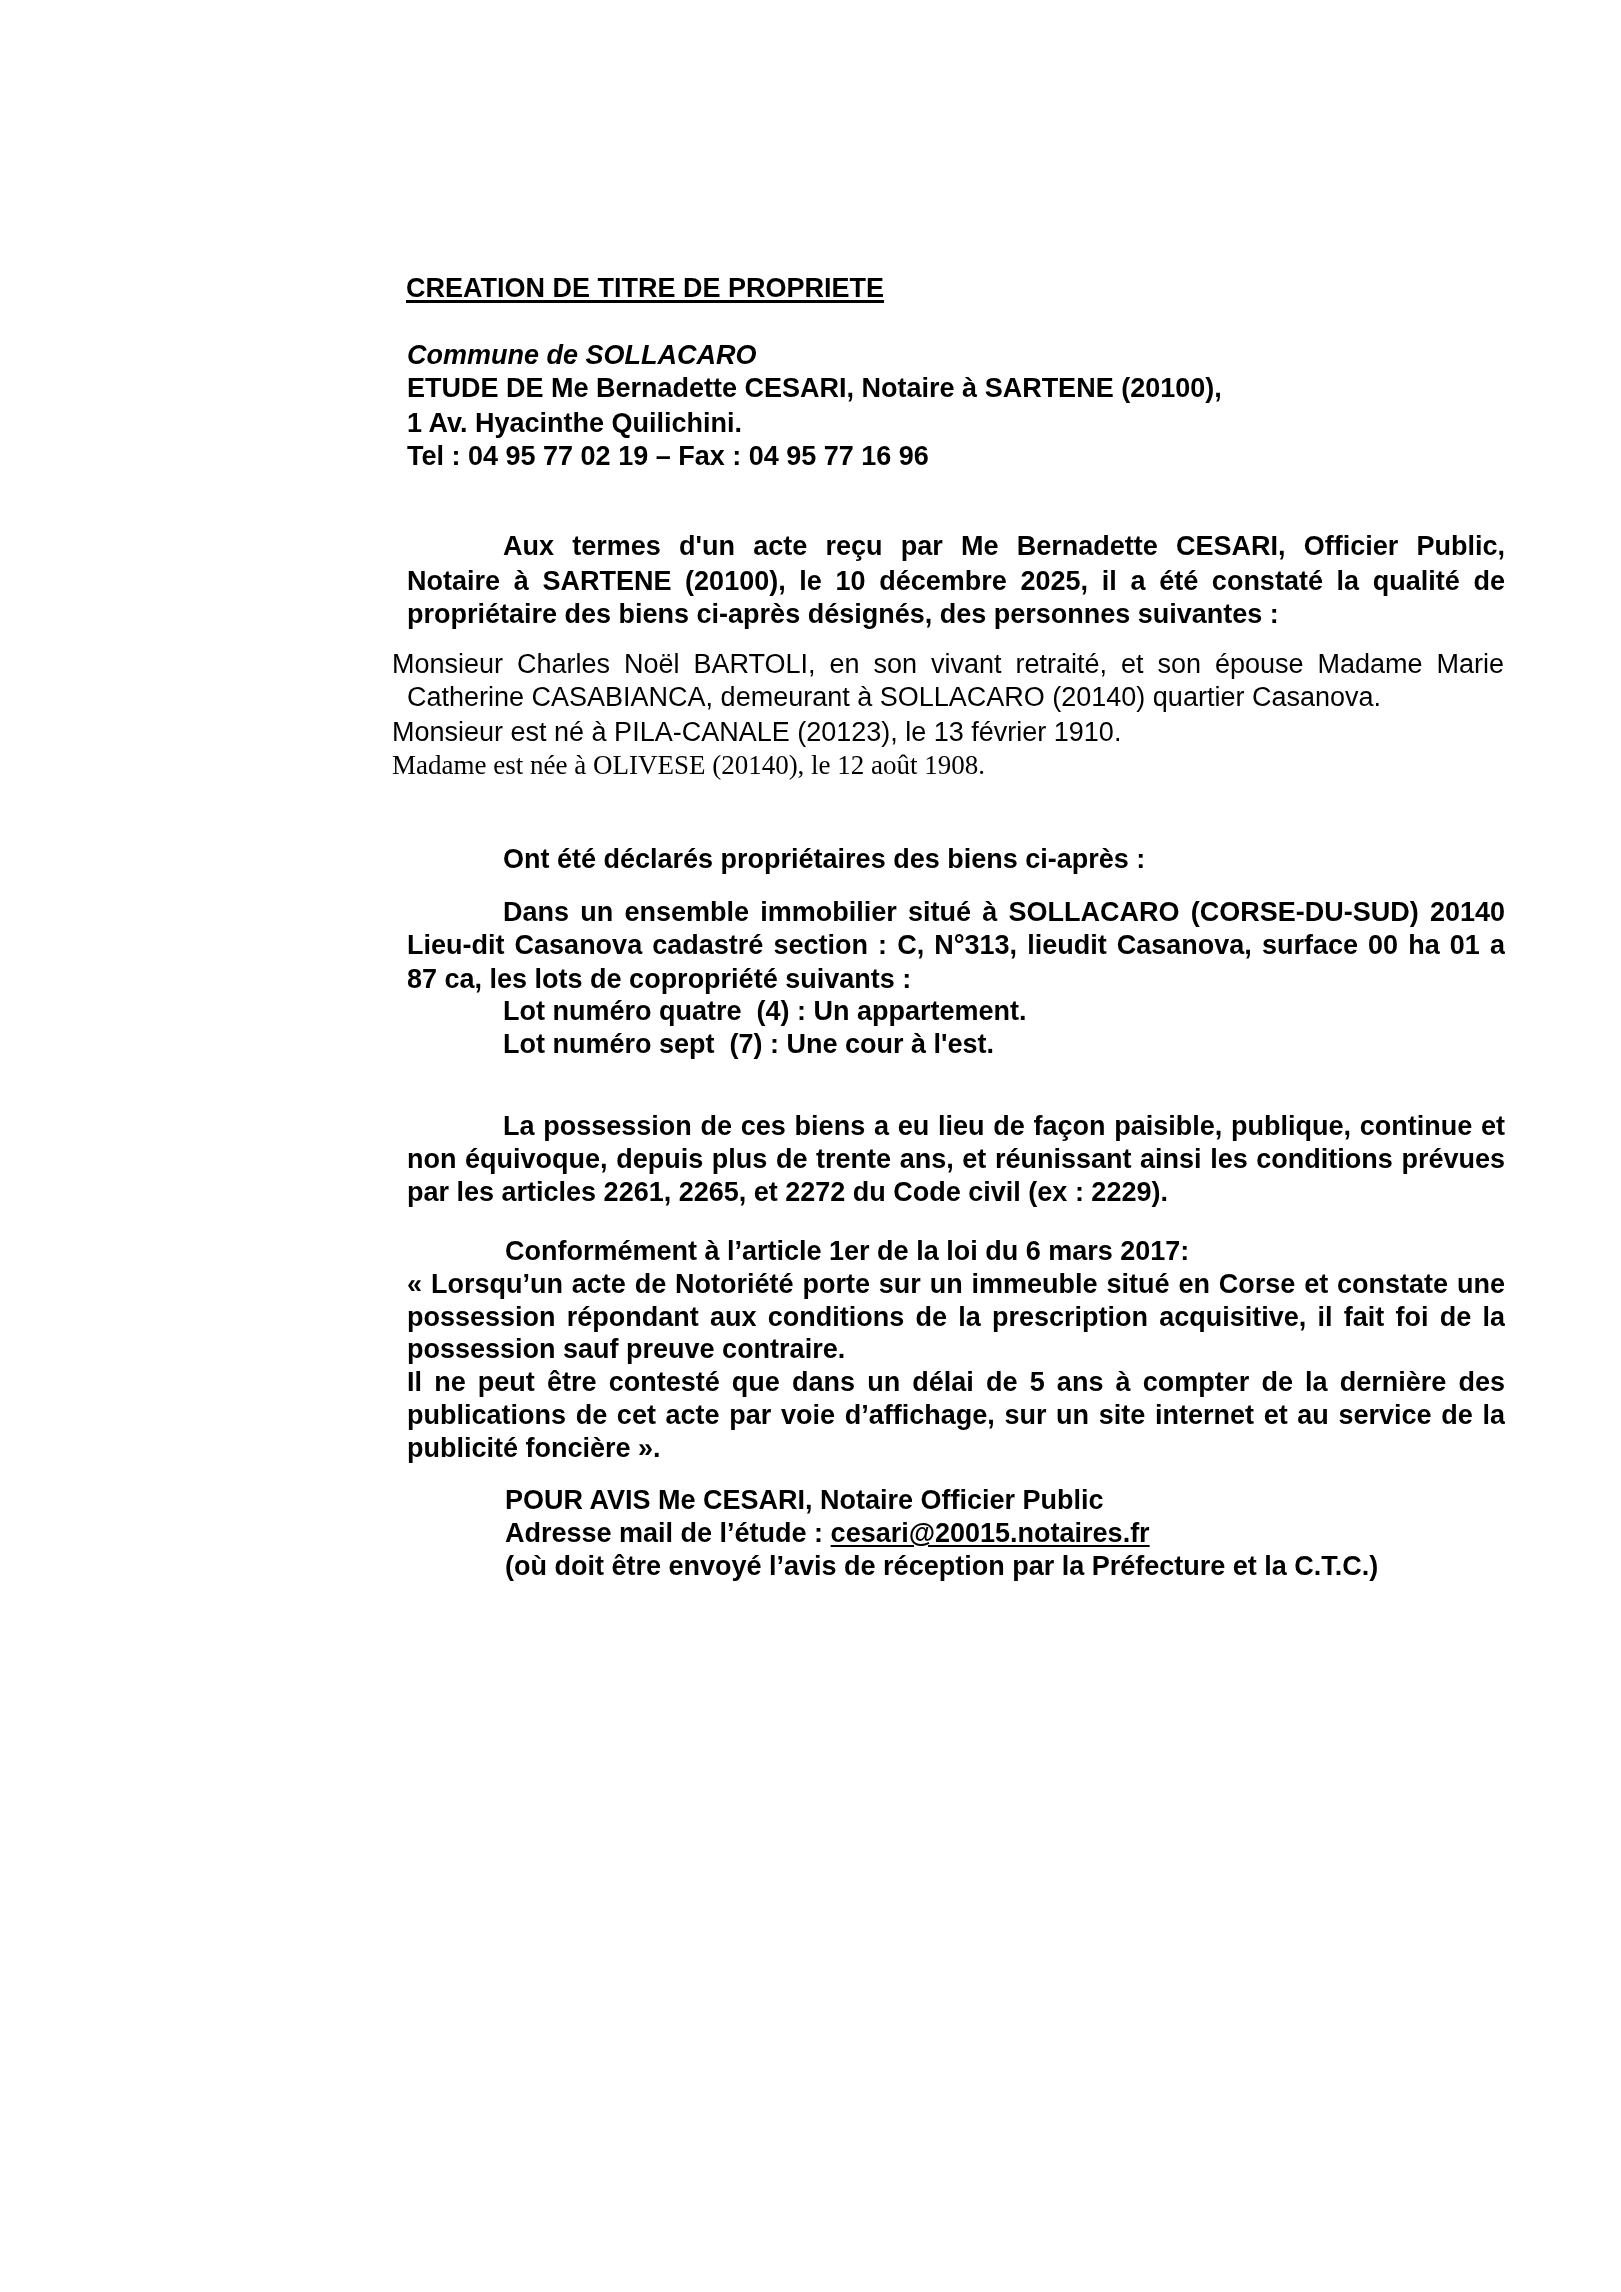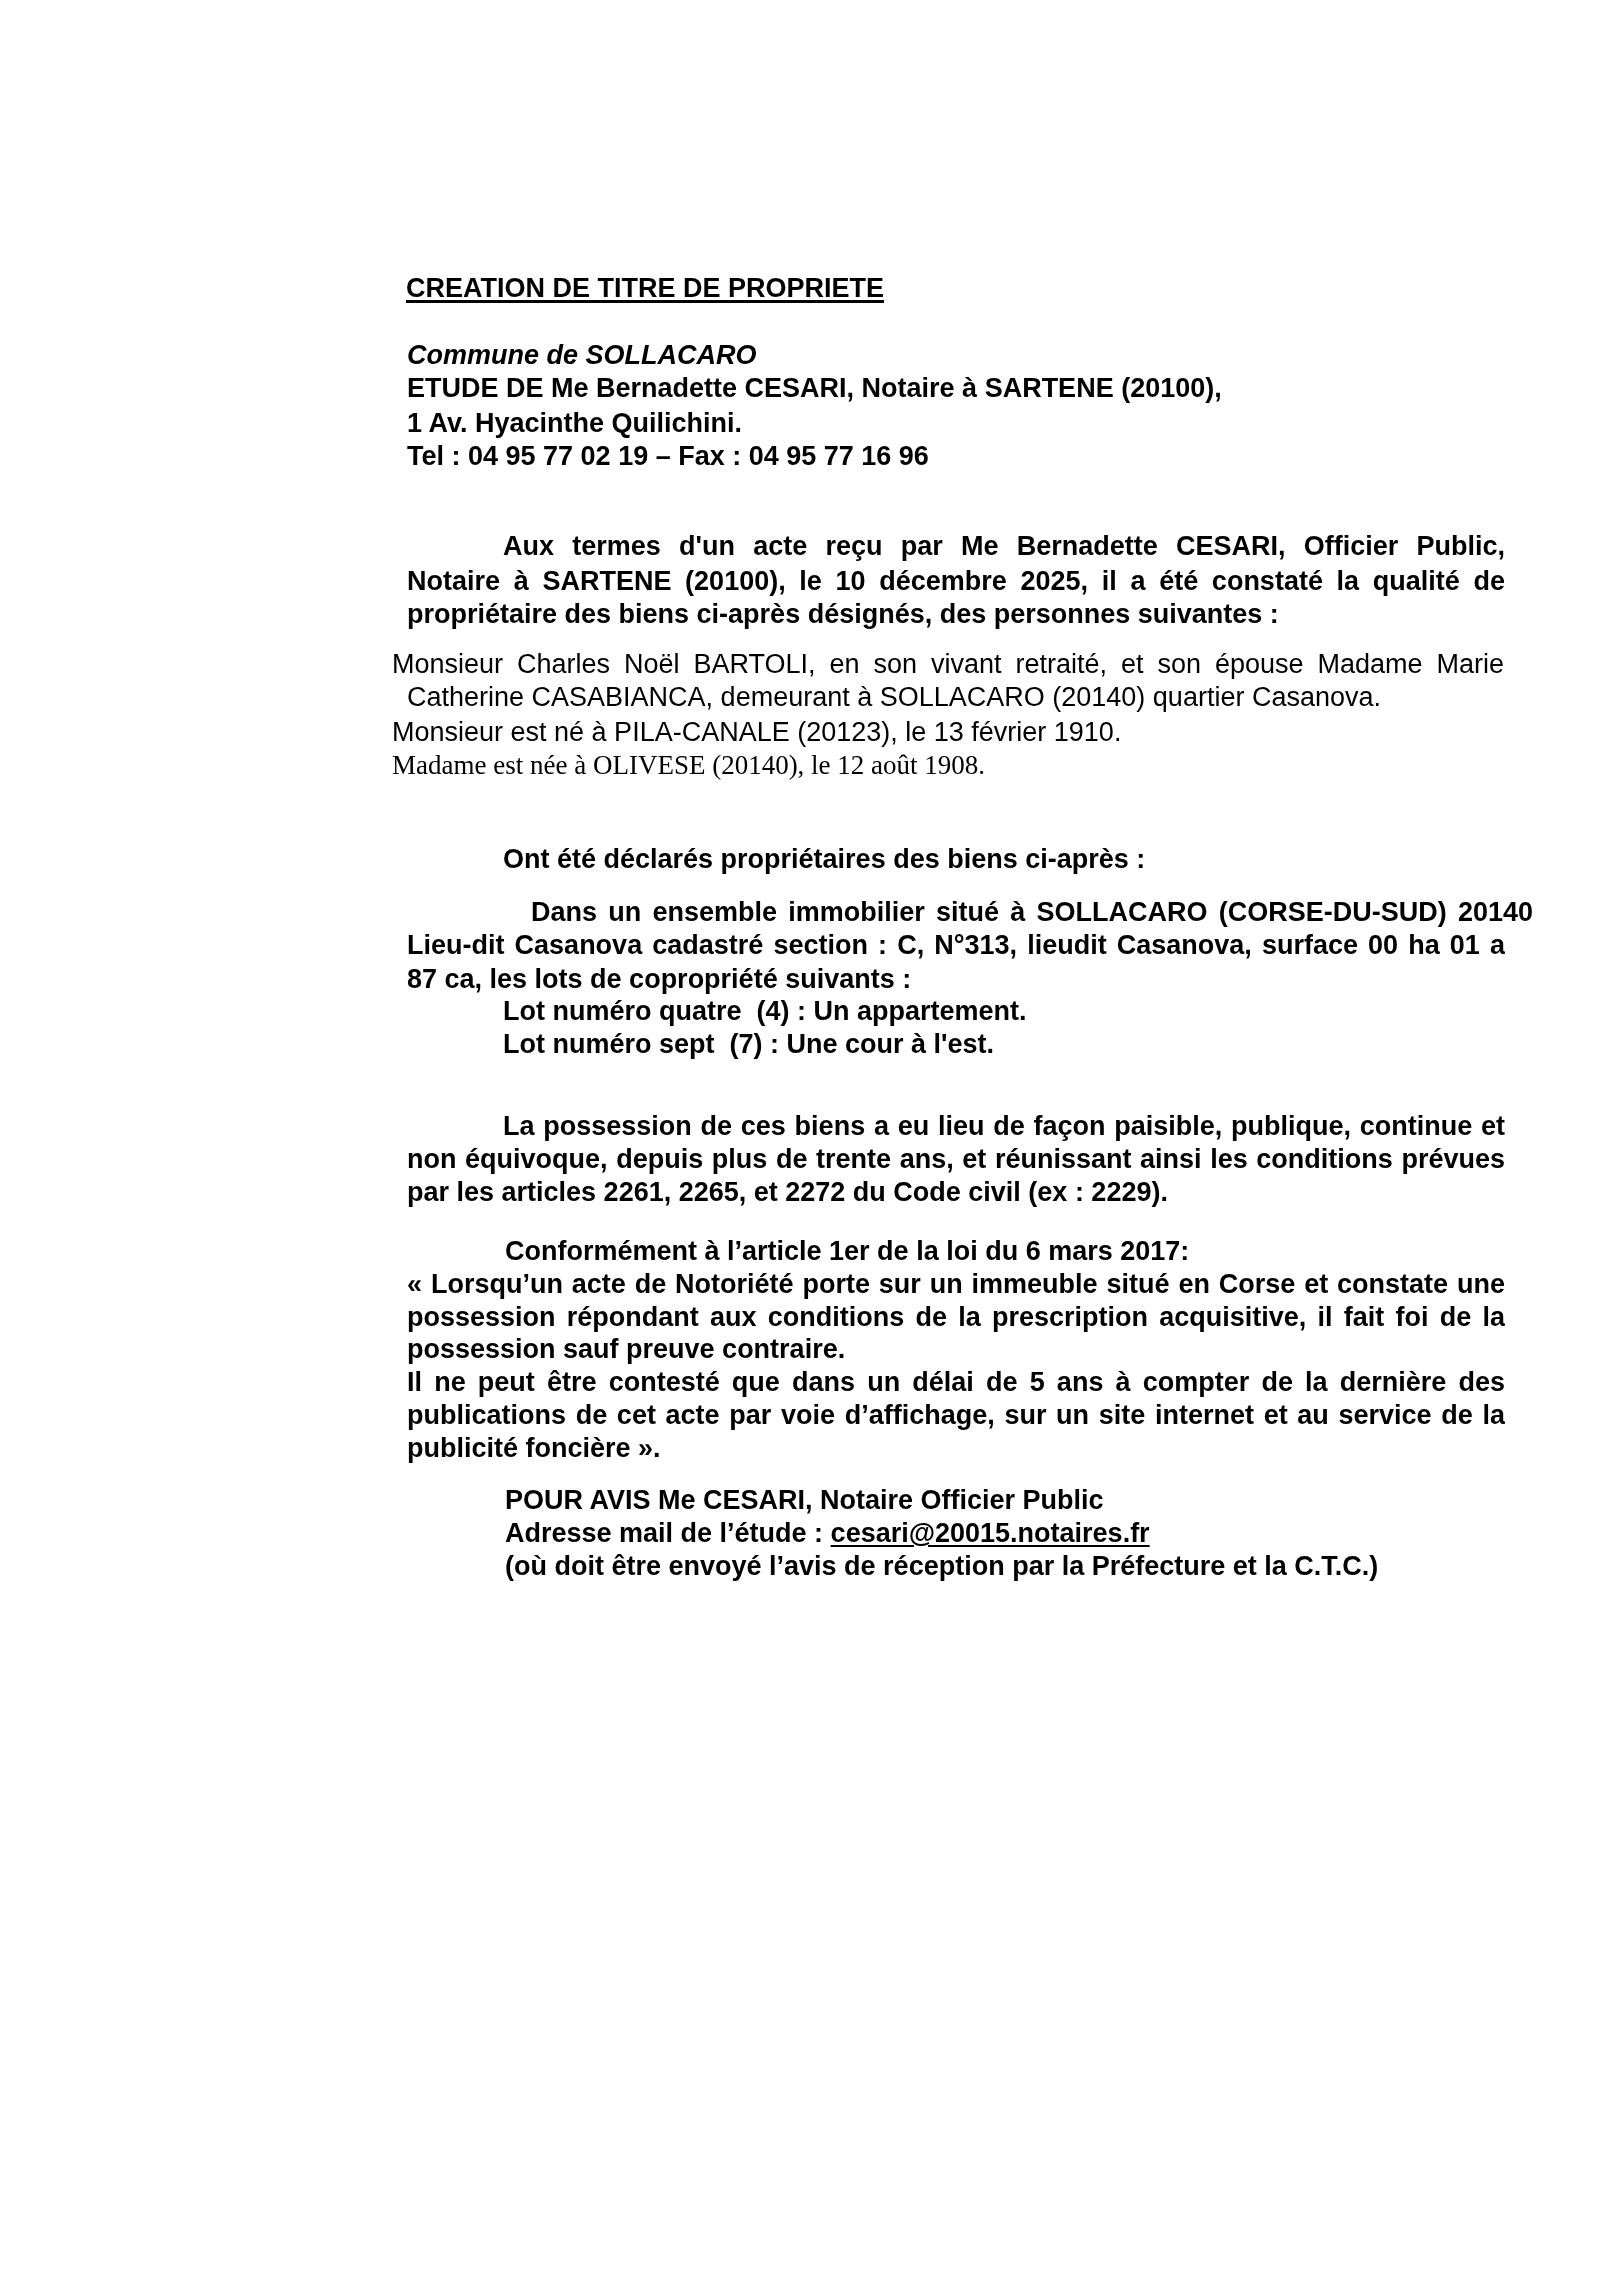--- a/index.html
+++ b/index.html
@@ -41,21 +41,21 @@
   <div class="ln b j" style="left:407px; top:565px; width:1098px;">Notaire à SARTENE (20100), le 10 décembre 2025, il a été constaté la qualité de</div>
   <div class="ln b" style="left:407px; top:598px;">propriétaire des biens ci-après désignés, des personnes suivantes :</div>
 
   <div class="ln r j" style="left:392px; top:648px; width:1112px;">Monsieur Charles Noël BARTOLI, en son vivant retraité, et son épouse Madame Marie</div>
   <div class="ln r" style="left:392px; top:681px;margin-left:15px;">Catherine CASABIANCA, demeurant à SOLLACARO (20140) quartier Casanova.</div>
   <div class="ln r" style="left:392px; top:716px;text-align:center;">Monsieur est né à PILA-CANALE (20123), le 13 février 1910.</div>
   <div class="ln r" style="left:392px; top:749px;font-family:Liberation Serif, serif;">Madame est née à OLIVESE (20140), le 12 août 1908.</div>
 
   <div class="ln b" style="left:503px; top:843px;">Ont été déclarés propriétaires des biens ci-après :</div>
 
-  <div class="ln b j" style="left:503px; top:896px; width:1002px;margin-left:28px;">Dans un ensemble immobilier situé à SOLLACARO (CORSE-DU-SUD) 20140</div>
+  <div class="ln b j" style="left:503px; top:896px; width:1002px;">Dans un ensemble immobilier situé à SOLLACARO (CORSE-DU-SUD) 20140</div>
   <div class="ln b j" style="left:407px; top:929px; width:1098px;">Lieu-dit Casanova cadastré section : C, N°313, lieudit Casanova, surface 00 ha 01 a</div>
   <div class="ln b" style="left:407px; top:963px;">87 ca, les lots de copropriété suivants :</div>
   <div class="ln b" style="left:503px; top:995px; white-space:pre;">Lot numéro quatre  (4) : Un appartement.</div>
   <div class="ln b" style="left:503px; top:1028px; white-space:pre;">Lot numéro sept  (7) : Une cour à l'est.</div>
 
   <div class="ln b j" style="left:503px; top:1110px; width:1002px;">La possession de ces biens a eu lieu de façon paisible, publique, continue et</div>
   <div class="ln b j" style="left:407px; top:1143px; width:1098px;">non équivoque, depuis plus de trente ans, et réunissant ainsi les conditions prévues</div>
   <div class="ln b" style="left:407px; top:1176px;">par les articles 2261, 2265, et 2272 du Code civil (ex : 2229).</div>
 
   <div class="ln b" style="left:505px; top:1235px;">Conformément à l’article 1er de la loi du 6 mars 2017:</div>

